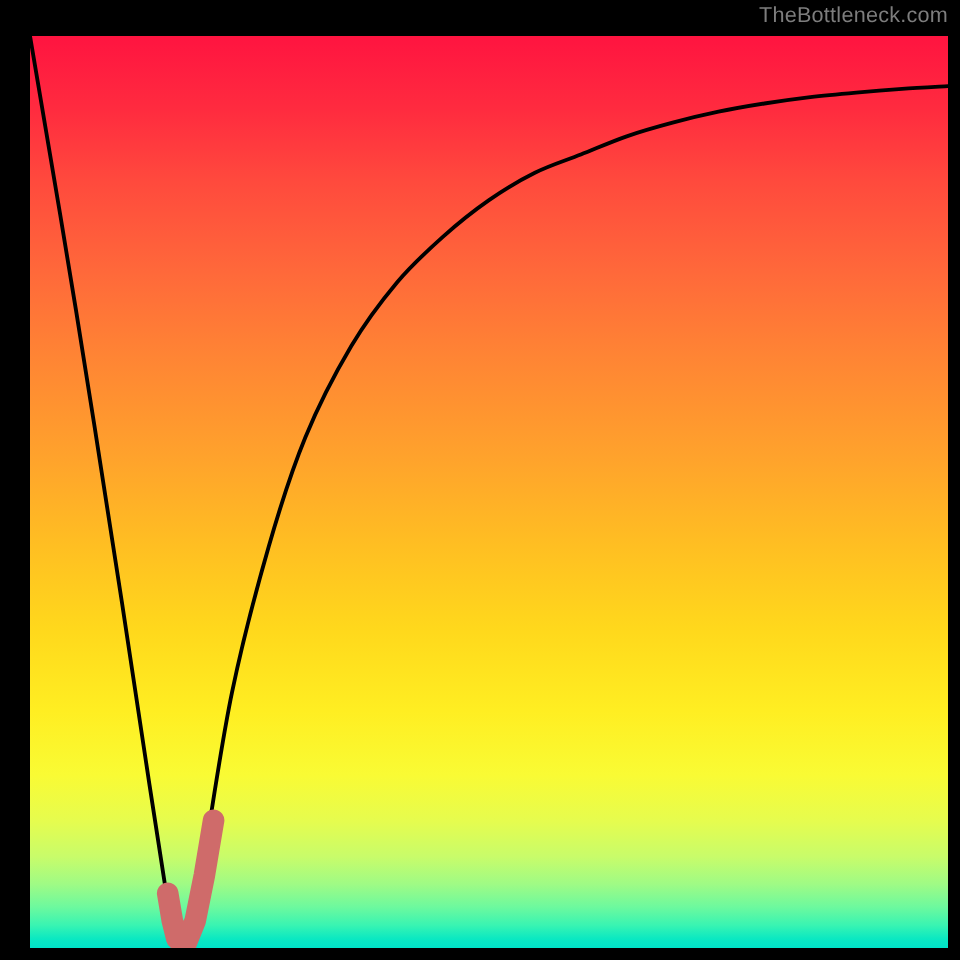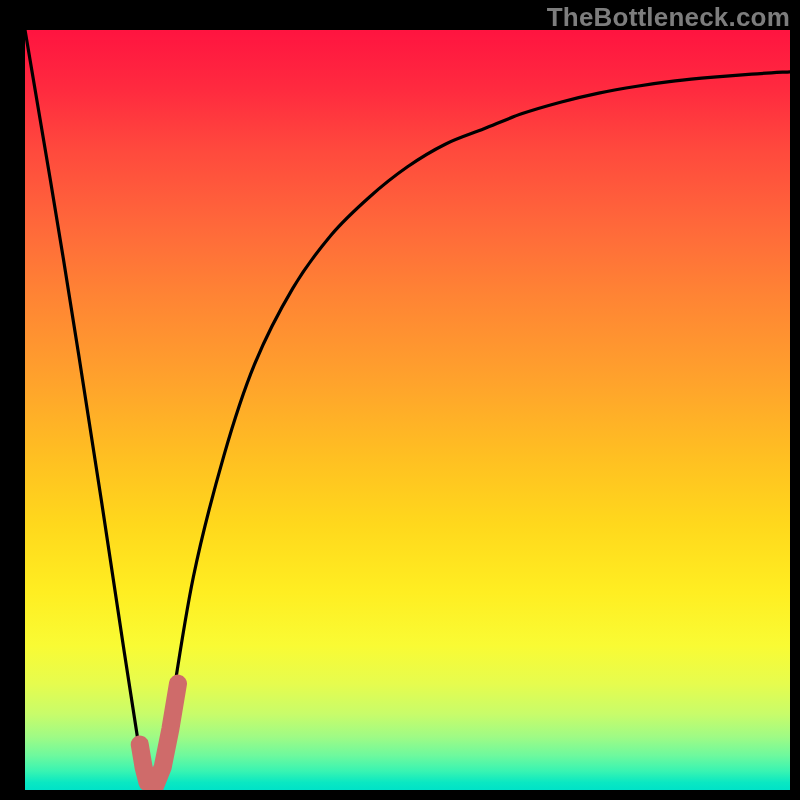--- a/index.html
+++ b/index.html
@@ -8,22 +8,22 @@
     position: relative;
     width: 800px;
     height: 800px;
     background: #000;
   }
   .watermark {
     position: absolute;
     top: 2px;
     right: 10px;
     font-family: Arial, Helvetica, sans-serif;
-    font-size: 26px;
-    font-weight: 700;
+    font-size: 18px;
+    font-weight: 400;
     color: #7d7d7d;
     letter-spacing: 0.2px;
     z-index: 20;
   }
   .plot {
     position: absolute;
     left: 25px;
     top: 30px;
     width: 765px;
     height: 760px;

